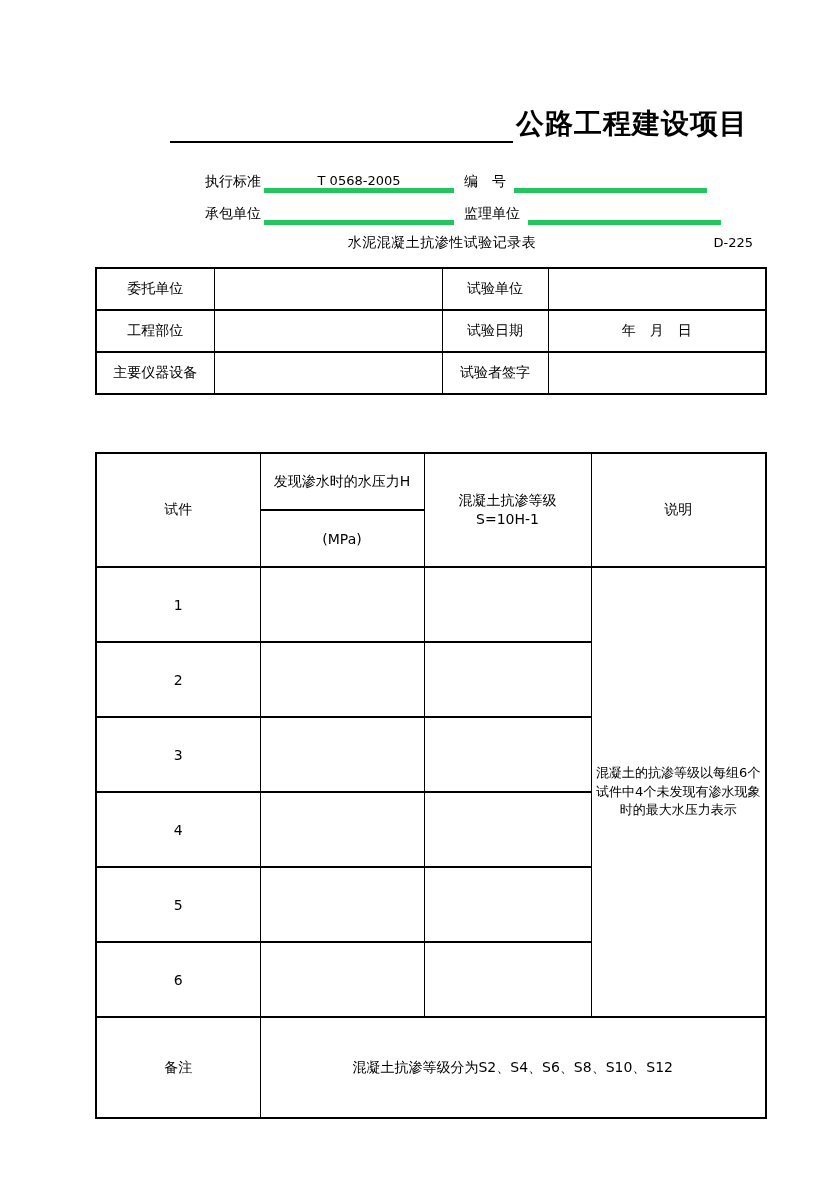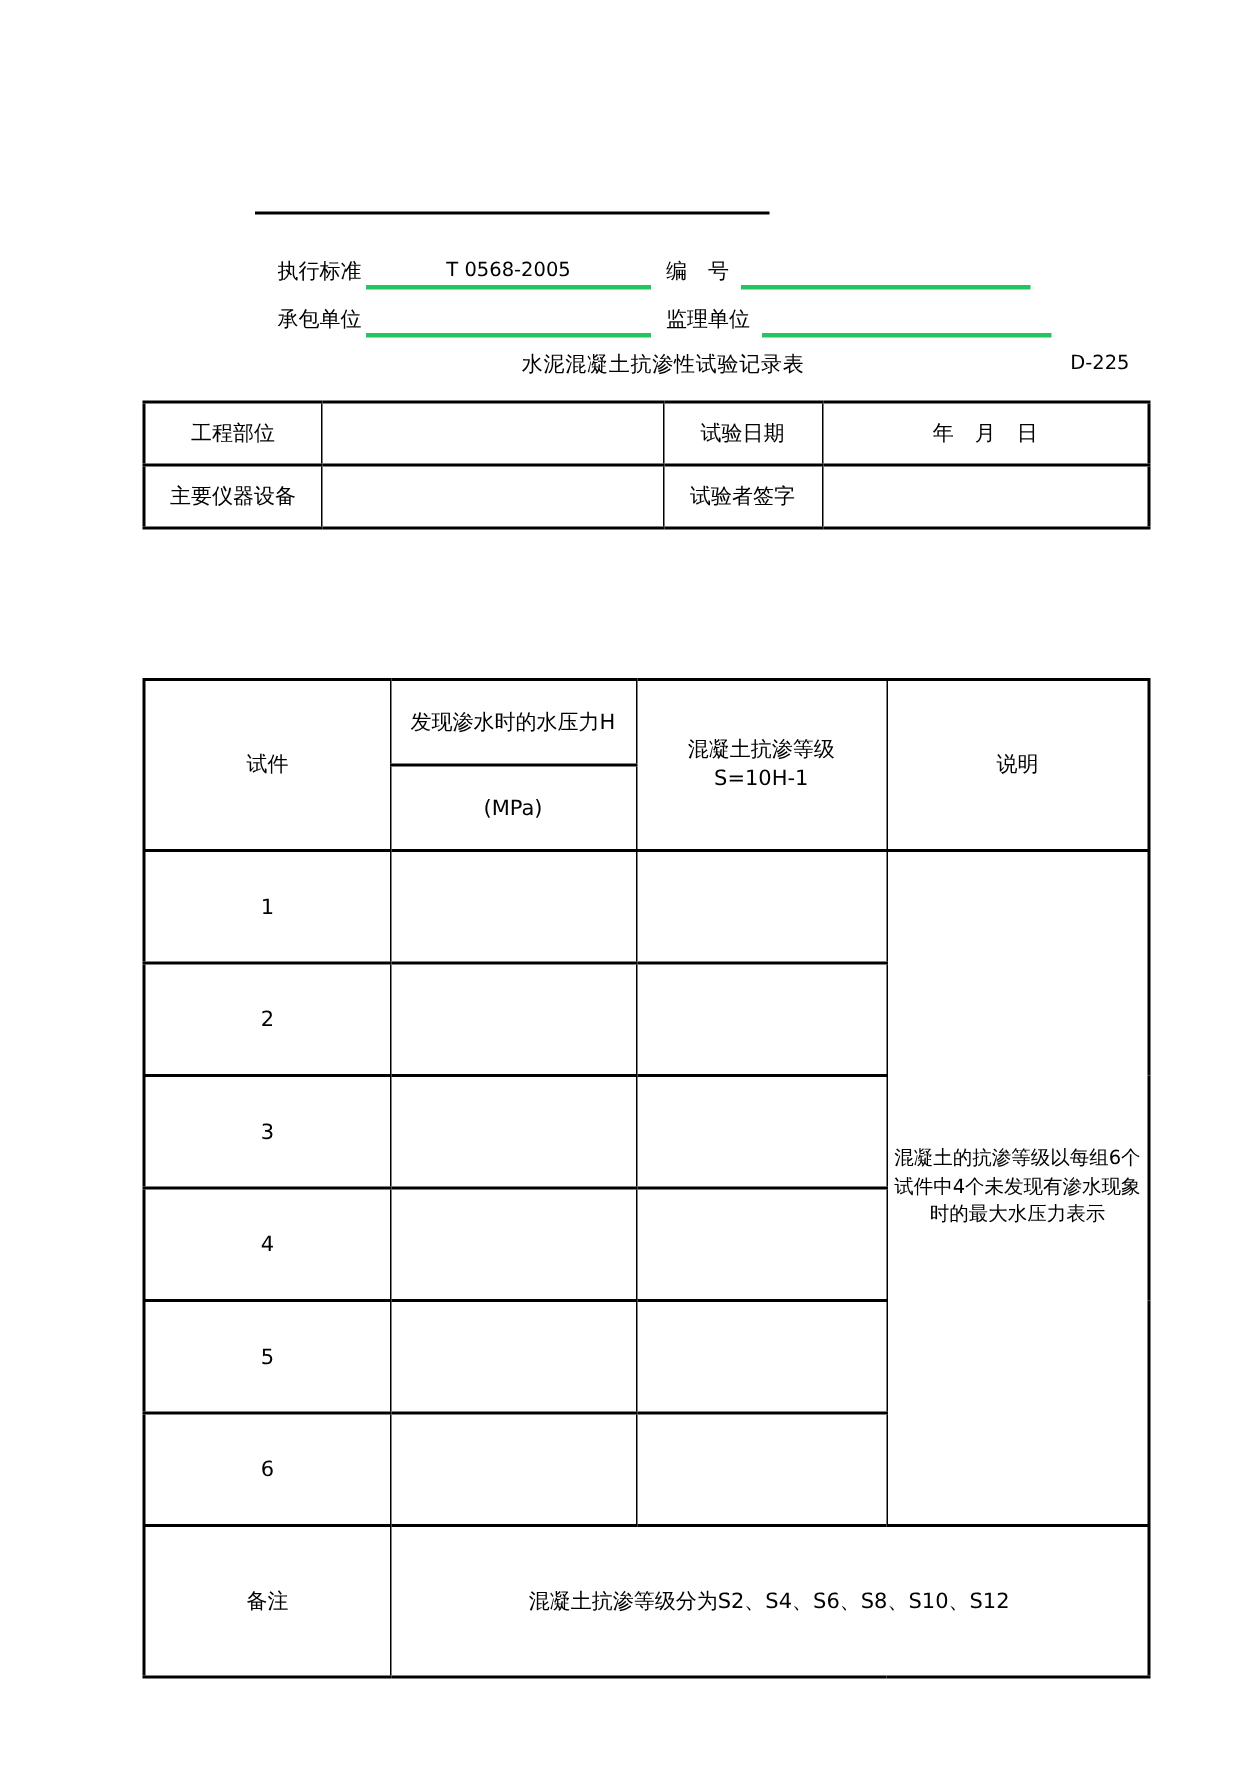--- a/index.html
+++ b/index.html
@@ -44,26 +44,27 @@
     height: 23px;
     font-size: 14px;
     white-space: nowrap;
   }
   .row-a { top: 170px; }
   .row-b { top: 202px; }
   .flabel {
     display: inline-block;
     vertical-align: bottom;
     line-height: 23px;
+    margin-left: 20px;
   }
   .fvalue {
     display: inline-block;
     vertical-align: bottom;
     box-sizing: border-box;
-    border-bottom: 3px solid #22c55e;
+    border-bottom: 5px solid #22c55e;
     text-align: center;
     line-height: 22px;
     height: 23px;
     font-size: 13px;
   }
   .fv1 { width: 190px; margin-left: 3px; }
   .flabel2 { margin-left: 10px; }
   .fv2 { width: 193px; margin-left: 8px; }
 
   
@@ -123,20 +124,21 @@
     line-height: 1.45;
     padding: 20px 2px;
   }
 </style>
 </head>
 <body>
 
 <div class="page">
 
   <div class="title-underline"></div>
+  <h1 class="page-title">公路工程建设项目</h1>
 
   <div class="field-row row-a">
     <span class="flabel">执行标准</span><span class="fvalue fv1">T 0568-2005</span><span class="flabel flabel2">编　号</span><span class="fvalue fv2"></span>
   </div>
 
   <div class="field-row row-b">
     <span class="flabel">承包单位</span><span class="fvalue fv1"></span><span class="flabel flabel2">监理单位</span><span class="fvalue fv2"></span>
   </div>
 
   <div class="form-title-row">
@@ -145,20 +147,26 @@
   </div>
 
   <table class="info-table">
     <colgroup>
         <col style="width:118px">
         <col style="width:228px">
         <col style="width:106px">
         <col style="width:218px">
       </colgroup>
     <tbody>
+      <tr>
+        <td>委托单位</td>
+        <td></td>
+        <td>试验单位</td>
+        <td></td>
+      </tr>
       <tr>
         <td>工程部位</td>
         <td></td>
         <td>试验日期</td>
         <td>年　月　日</td>
       </tr>
       <tr>
         <td>主要仪器设备</td>
         <td></td>
         <td>试验者签字</td>

